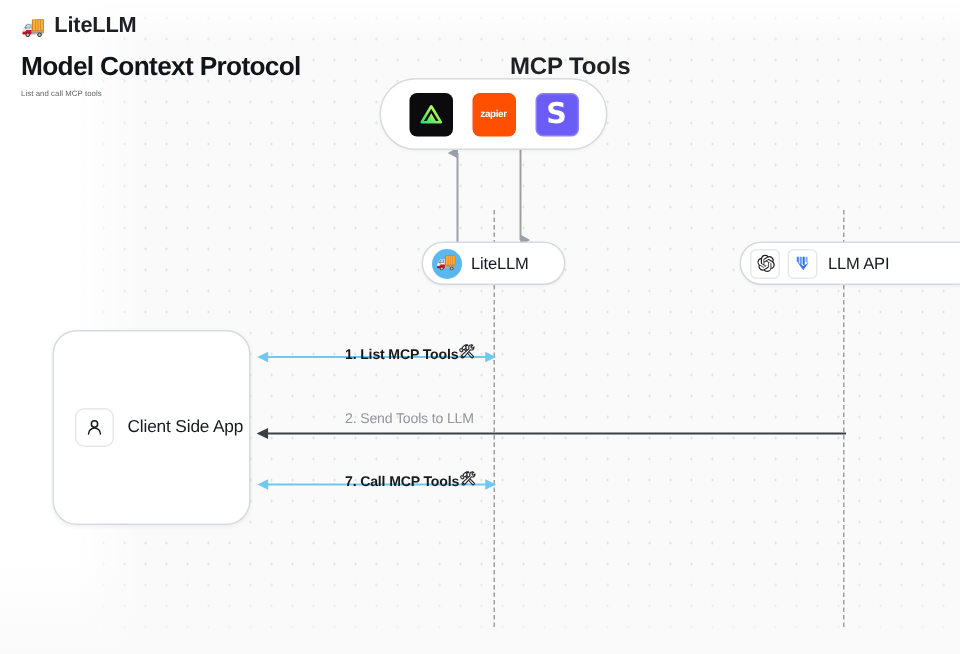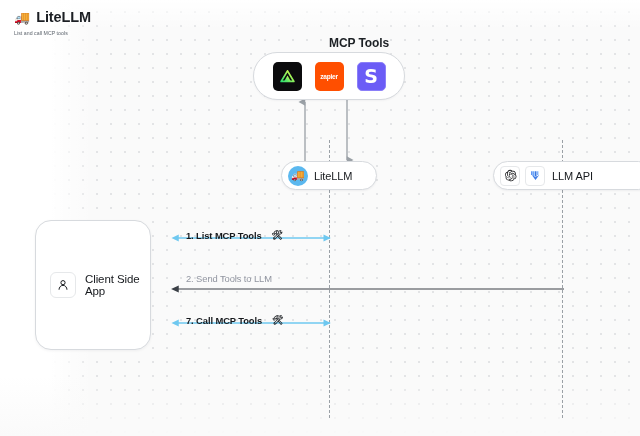--- a/index.html
+++ b/index.html
@@ -92,22 +92,22 @@
     background: #ffffff;
     border: 1px solid #d7dade;
     display: flex;
     align-items: center;
     z-index: 20;
   }
 
   
   #mcp-tools-label {
     position: absolute;
-    left: 297px; top: 36px;
-    font-size: 12px;
+    left: 308px; top: 36px;
+    font-size: 16px;
     font-weight: 600;
     color: #1d2125;
     letter-spacing: -0.1px;
     z-index: 22;
     padding-left: 32px;
   }
   #mcp-tools-node {
     left: 253px; top: 52px;
     width: 152px; height: 48px;
     border-radius: 24px;
@@ -189,21 +189,21 @@
     font-size: 11px;
     color: #16191d;
     font-weight: 400;
     letter-spacing: -0.1px;
     margin-left: 2px;
   }
 
   
   #client-app-node {
     left: 35px; top: 220px;
-    width: 116px; height: 130px;
+    width: 132px; height: 130px;
     border-radius: 16px;
     padding-left: 14px;
     gap: 9px;
     box-shadow: 0 1px 3px rgba(16,24,40,0.05);
   }
   #client-app-icon-box {
     width: 26px; height: 26px;
     border-radius: 6px;
     border: 1px solid #e6e8ea;
     background: #fff;
@@ -248,22 +248,22 @@
   #msg-3-svg { left: 174px; top: 317px; width: 160px; height: 12px; }
 
   .msg-label {
     position: absolute;
     font-size: 9.4px;
     font-weight: 600;
     letter-spacing: -0.1px;
     z-index: 14;
     white-space: nowrap;
     display: flex;
-    align-items: center;
-    gap: 10px;
+    gap: 0;
+    margin-left: 44px;
   }
   #msg-1-label { left: 186px; top: 230px; color: #16191d; }
   #msg-2-label { left: 186px; top: 273px; color: #9195a0; font-weight: 500; }
   #msg-3-label { left: 186px; top: 315px; color: #16191d; }
   .msg-label-emoji { font-size: 9px; line-height: 1; }
 </style>
 </head>
 <body>
 
 <div id="canvas"></div>
@@ -272,20 +272,21 @@
 <div id="canvas-fade-bottom"></div>
 
 <div class="lifeline" id="lifeline-litellm"></div>
 <div class="lifeline" id="lifeline-llmapi"></div>
 
 <div id="app-header">
   <div id="brand-row">
     <span id="brand-icon">🚚</span>
     <span id="brand-name">LiteLLM</span>
   </div>
+  <div id="page-title">Model Context Protocol</div>
   <div id="page-subtitle">List and call MCP tools</div>
 </div>
 
 <div id="mcp-tools-label">MCP Tools</div>
 
 <div class="node" id="mcp-tools-node">
   <div class="tool-chip" id="tool-chip-0">
     <svg width="17" height="17" viewBox="0 0 24 24" aria-hidden="true">
       <defs>
         <linearGradient id="gradTri" x1="0" y1="1" x2="1" y2="0">

